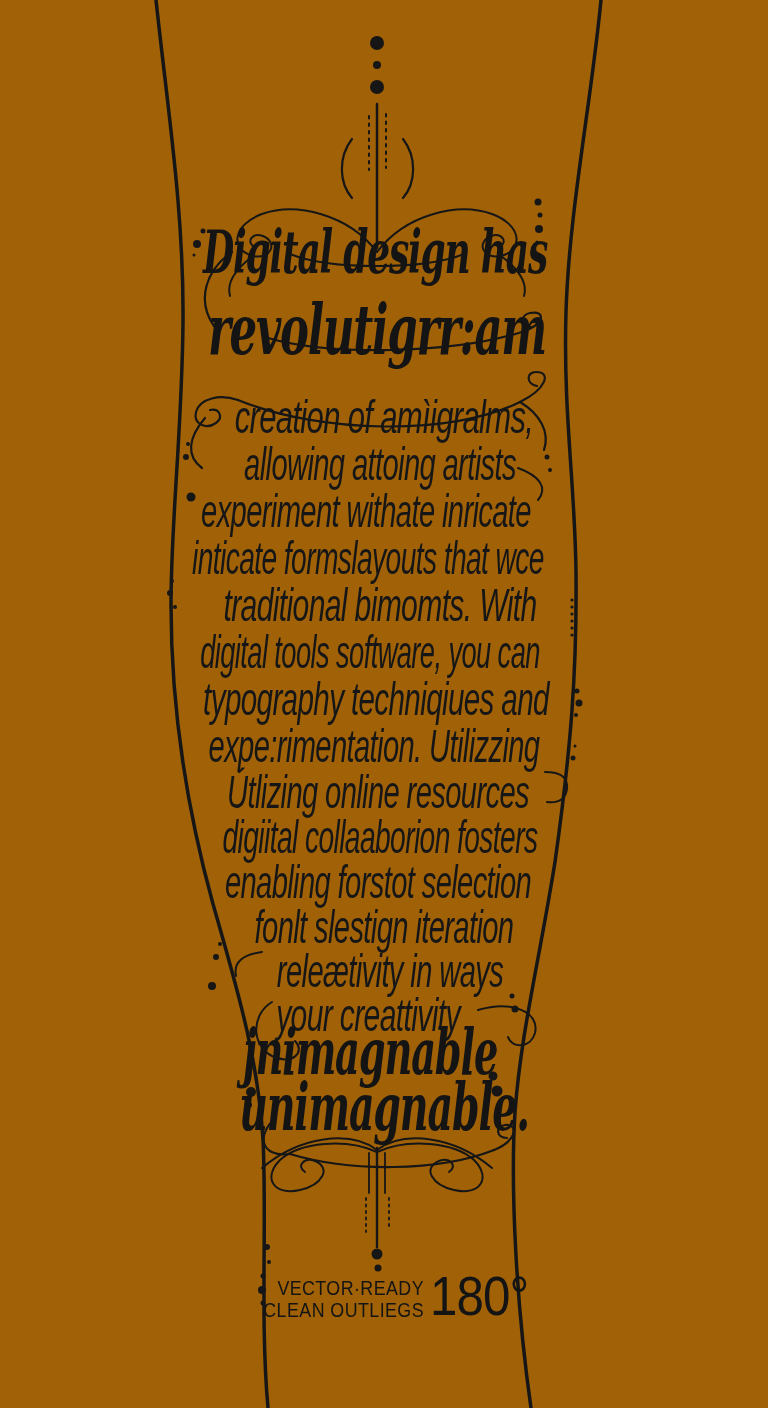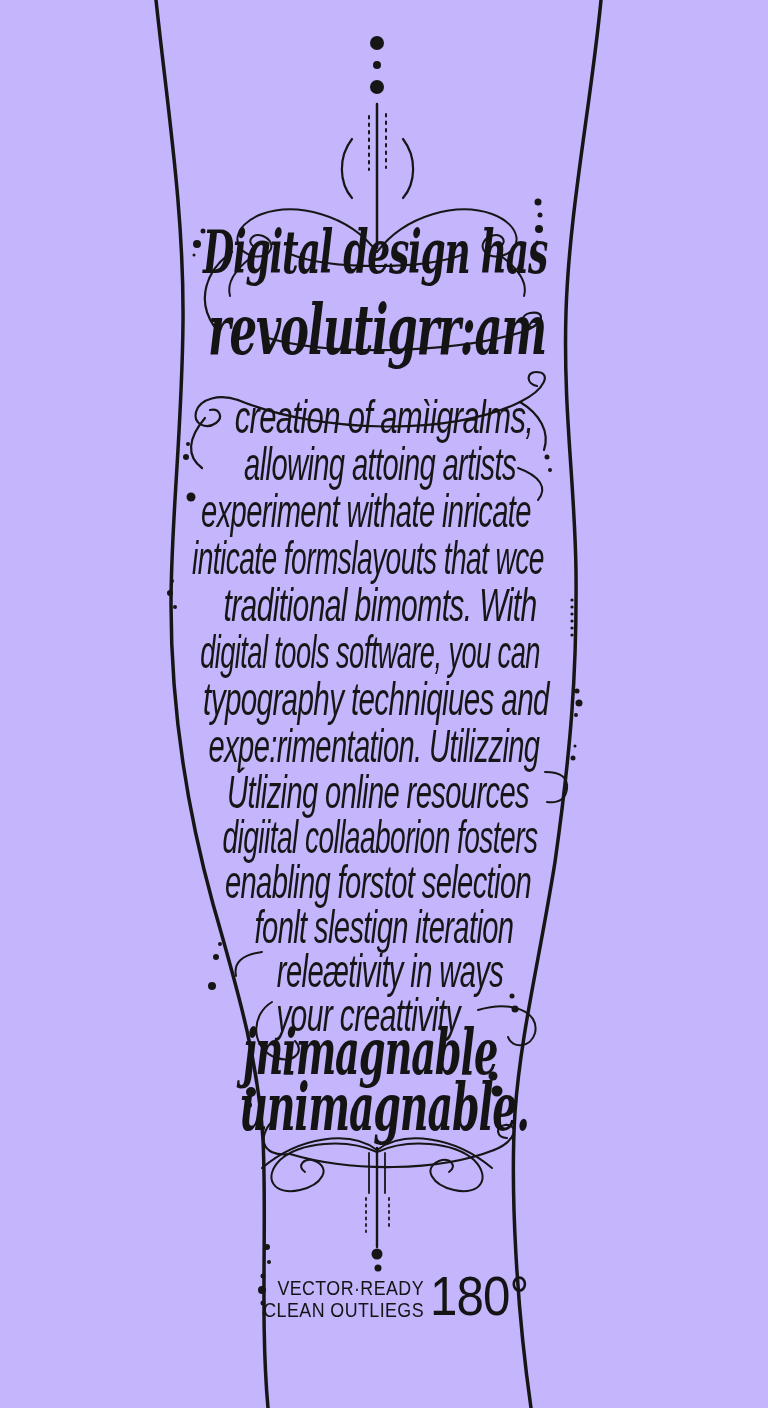--- a/index.html
+++ b/index.html
@@ -1,19 +1,19 @@
 <!DOCTYPE html>
 <html><head>
 <meta charset="utf-8">
 <style>
   html,body{margin:0;padding:0;background:#ffffff;}
   .canvas{
     position:relative;
     width:768px;height:1408px;
-    background:#c4b5fd;
+    background:#a16207;
     overflow:hidden;
     font-family:"Liberation Sans", sans-serif;
   }
   .orn{position:absolute;inset:0;width:768px;height:1408px;}
   
   .hl{
     position:absolute;left:0;width:768px;text-align:center;white-space:nowrap;
     font-family:"DejaVu Serif", serif;font-style:italic;font-weight:700;
     color:#141414;letter-spacing:-2px;line-height:1;
   }

